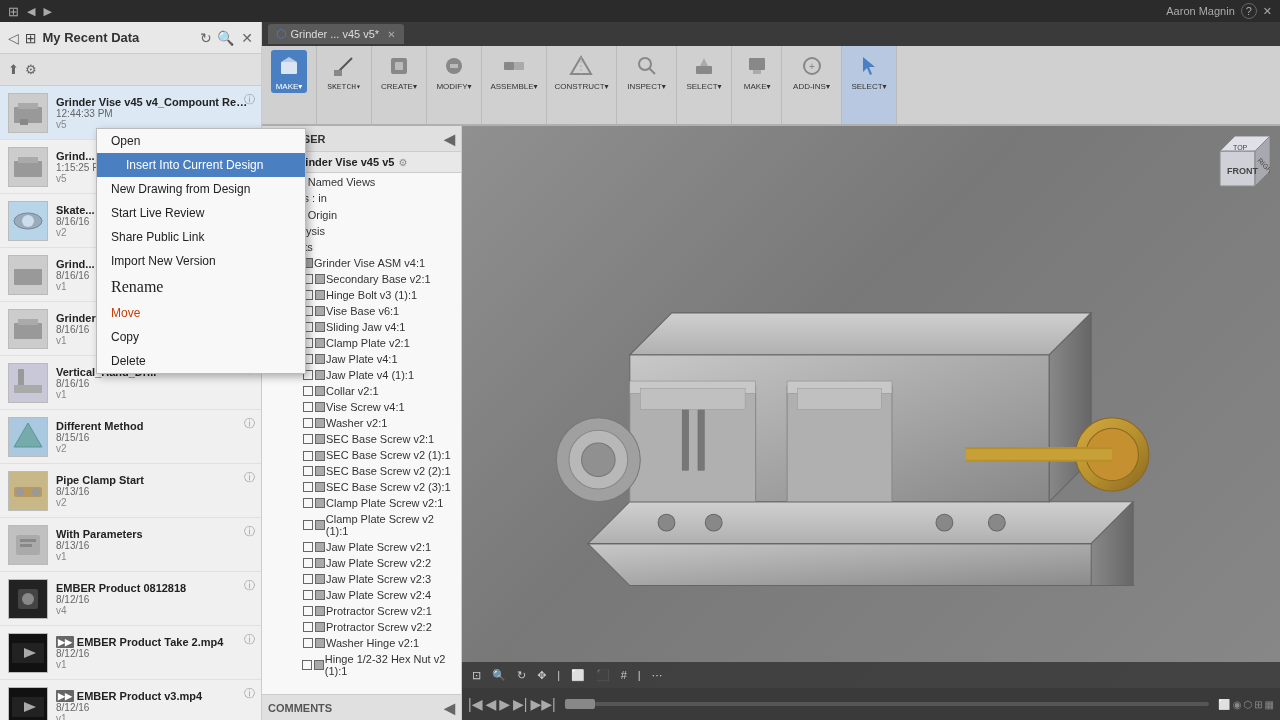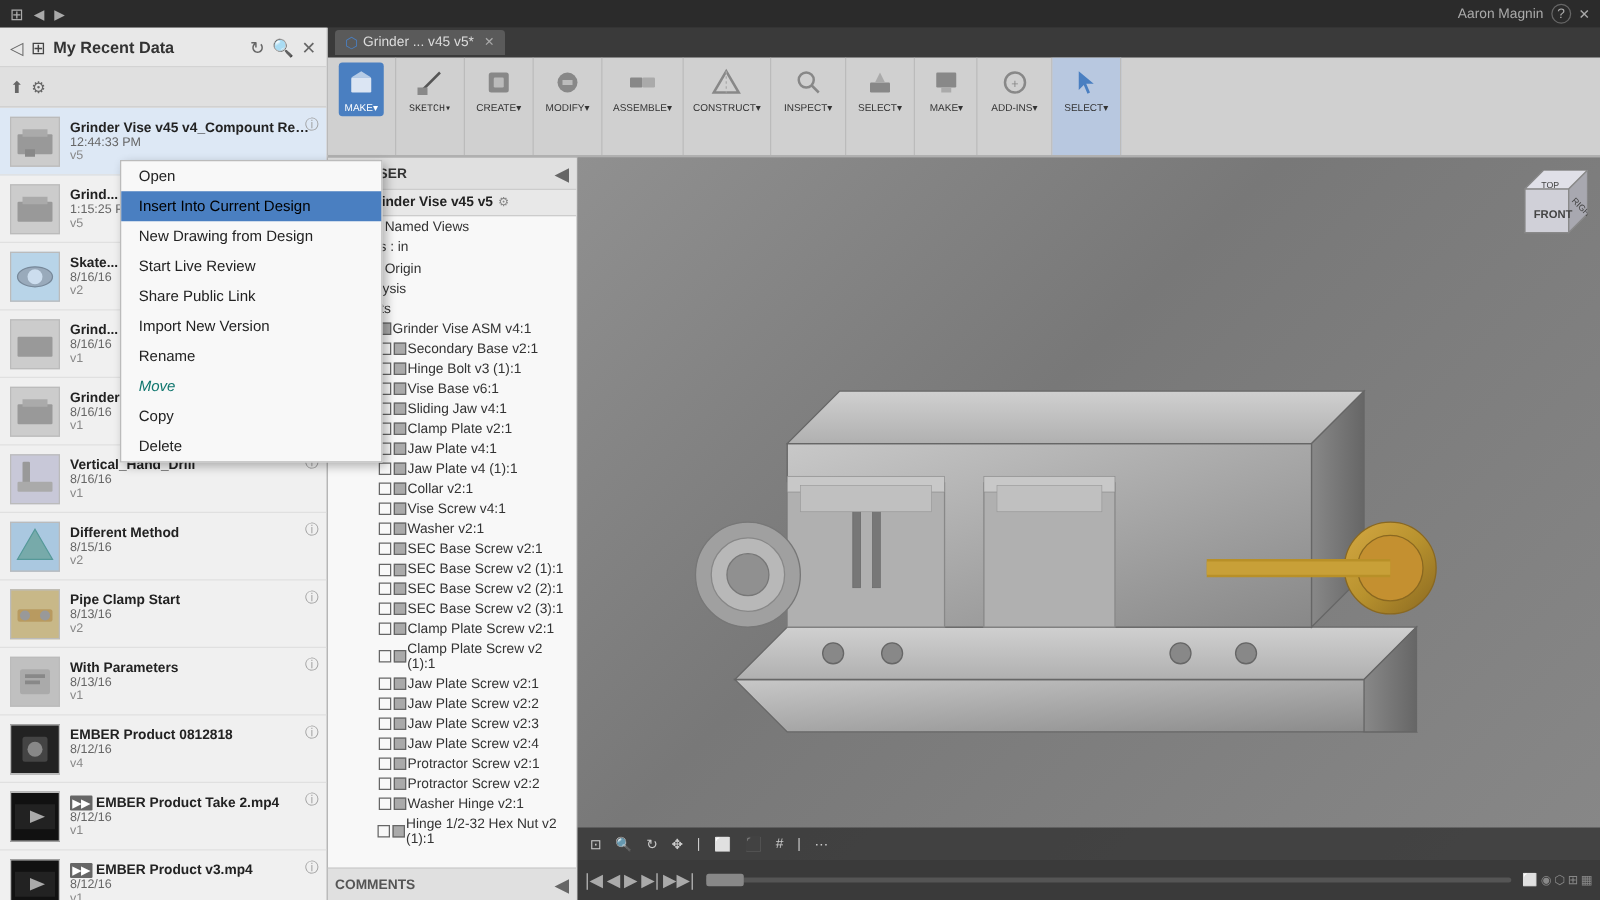--- a/index.html
+++ b/index.html
@@ -227,27 +227,27 @@
           </div>
           <div style="font-size:10px; color:#666;">8/12/16</div>
           <div style="font-size:10px; color:#888;">v1</div>
         </div>
         <span style="position:absolute; right:6px; top:6px; color:#999; font-size:11px; cursor:pointer;">ⓘ</span>
       </div>
     </div>
 
     <div style="position:absolute; top:106px; left:96px; width:210px; background:#f8f8f8; border:1px solid #bbb; box-shadow:3px 3px 8px rgba(0,0,0,0.3); z-index:100;">
       <div style="padding:5px 14px; font-size:12px; color:#222; cursor:pointer;">Open</div>
-      <div style="padding:5px 14px; font-size:12px; color:#000000; background:#4a7fc1; cursor:pointer;">Insert Into Current Design</div>
+      <div style="padding:5px 29px; font-size:12px; color:#ffffff; background:#4a7fc1; cursor:pointer;">Insert Into Current Design</div>
       <div style="padding:5px 14px; font-size:12px; color:#222; cursor:pointer;">New Drawing from Design</div>
       <div style="padding:5px 14px; font-size:12px; color:#222; cursor:pointer;">Start Live Review</div>
       <div style="padding:5px 14px; font-size:12px; color:#222; cursor:pointer;">Share Public Link</div>
       <div style="padding:5px 14px; font-size:12px; color:#222; cursor:pointer;">Import New Version</div>
-      <div style="padding:5px 14px; font-size:12px; color:#222; cursor:pointer;">Rename</div>
-      <div style="padding:5px 14px; font-size:12px; color:#0f766e; cursor:pointer;font-style:italic;">Move</div>
+      <div style="padding:5px 14px; font-size:16px; color:#222; cursor:pointer;font-family:Liberation Serif, serif;">Rename</div>
+      <div style="padding:5px 14px; font-size:12px; color:#c2410c; cursor:pointer;">Move</div>
       <div style="padding:5px 14px; font-size:12px; color:#222; cursor:pointer;">Copy</div>
       <div style="padding:5px 14px; font-size:12px; color:#222; cursor:pointer;">Delete</div>
     </div>
   </div>
 
   <div style="flex:1; display:flex; flex-direction:column; overflow:hidden;">
 
     <div style="height:24px; background:#3a3a3a; display:flex; align-items:center; padding:0 6px;">
       <div style="display:flex; align-items:center; gap:4px; background:#5a5a5a; padding:3px 8px; border-radius:3px 3px 0 0; font-size:11px; color:#ddd; cursor:pointer;">
         <span style="font-size:12px; color:#4a7fc1;">⬡</span>

